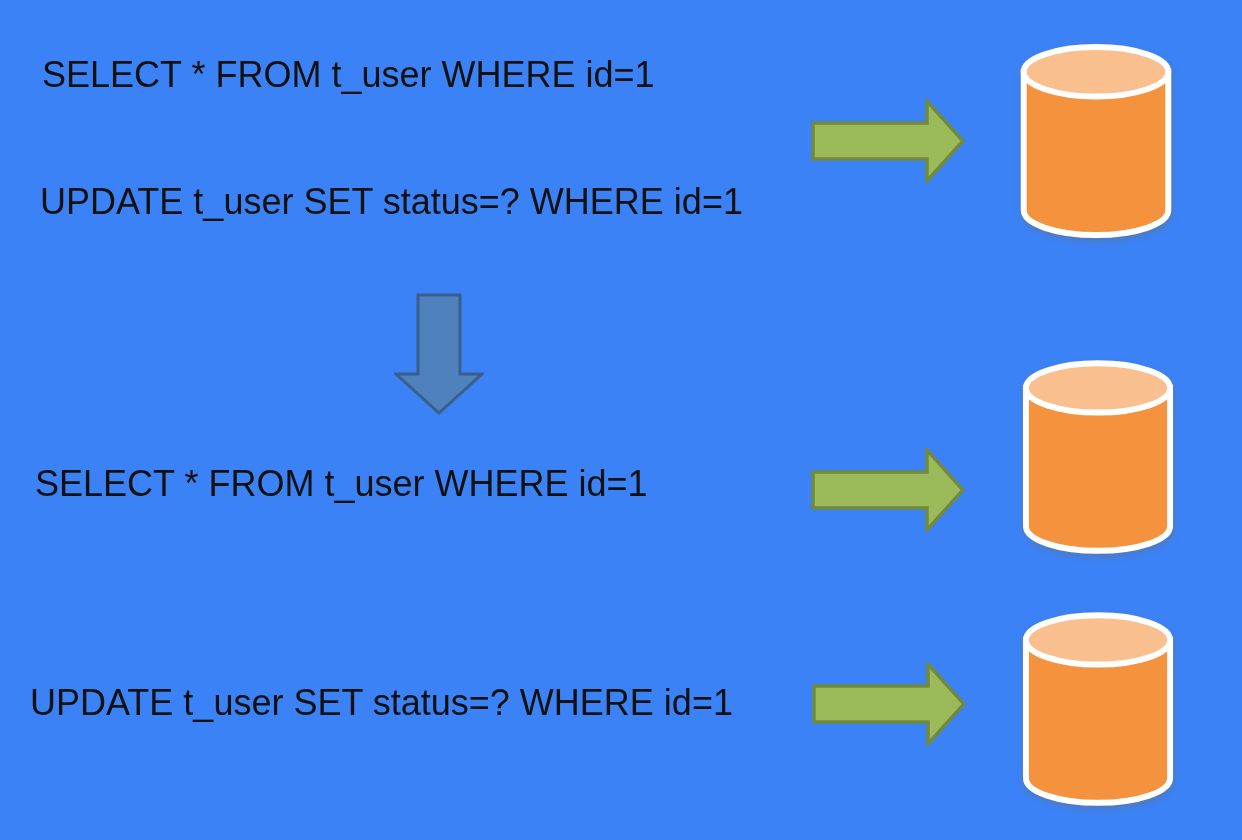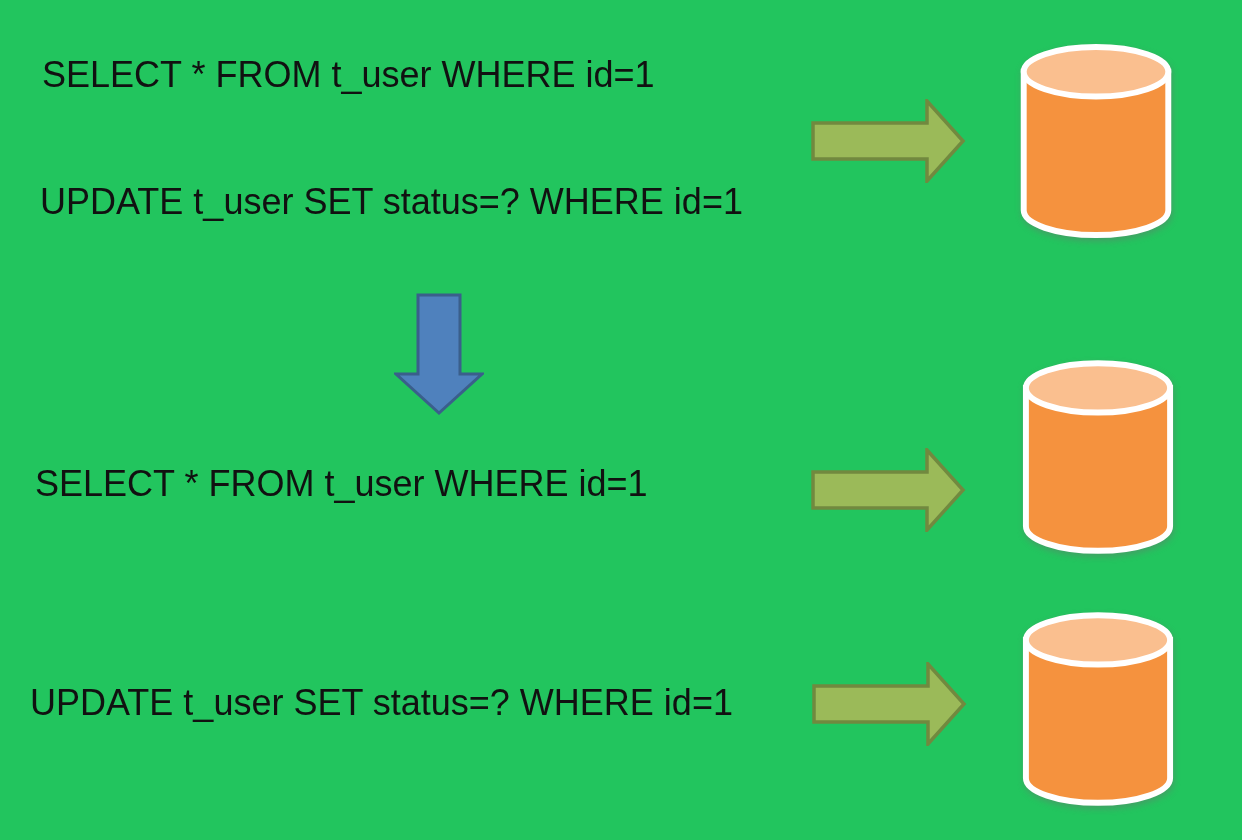--- a/index.html
+++ b/index.html
@@ -4,21 +4,21 @@
 <style>
   html, body {
     margin: 0;
     padding: 0;
     background: #ffffff;
   }
   .canvas {
     position: relative;
     width: 1242px;
     height: 840px;
-    background: #22c55e;
+    background: #3b82f6;
     overflow: hidden;
     font-family: "Liberation Sans", "DejaVu Sans", sans-serif;
   }
   .sql-text {
     position: absolute;
     font-size: 36px;
     line-height: 1.15;
     color: #111111;
     white-space: nowrap;
     letter-spacing: 0px;

